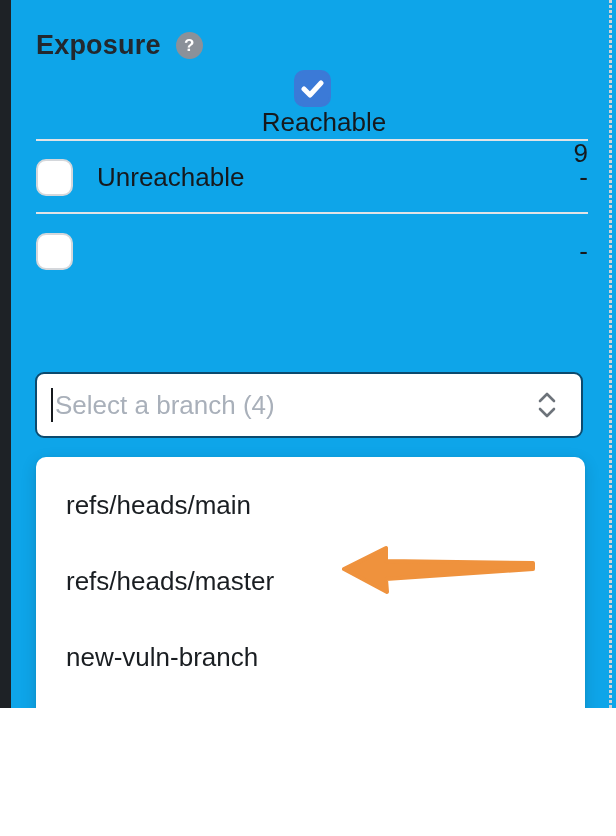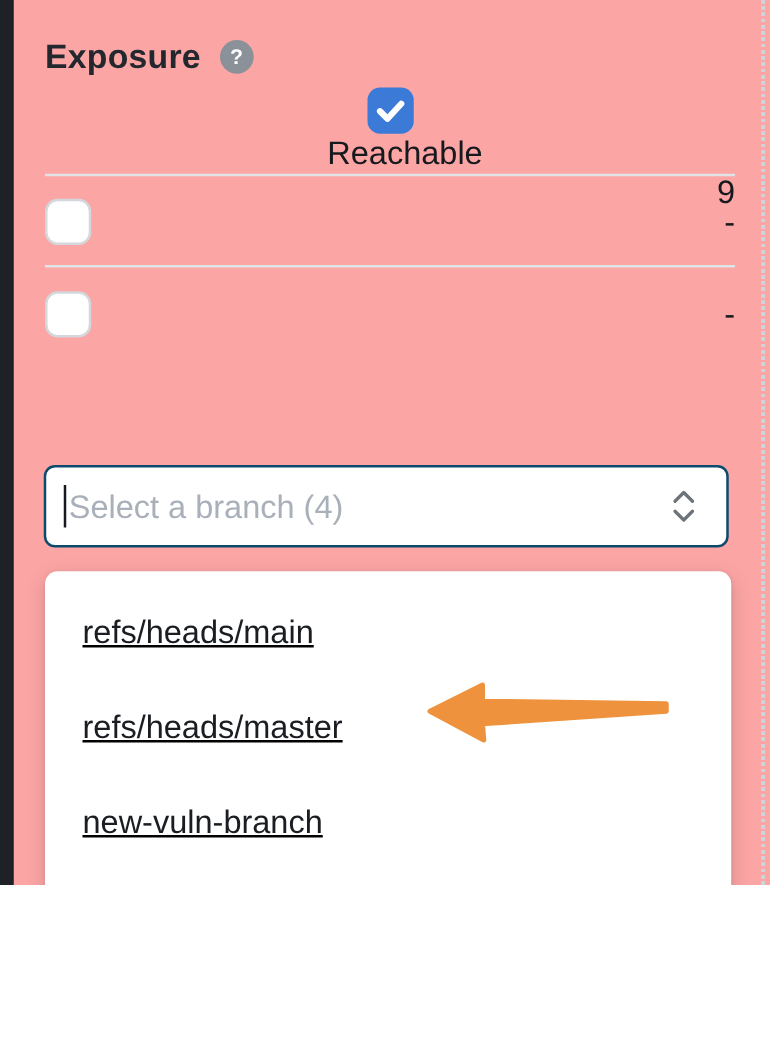--- a/index.html
+++ b/index.html
@@ -1,21 +1,21 @@
 <!DOCTYPE html>
 <html><head>
 <meta charset="utf-8">
 <style>
   * { margin:0; padding:0; box-sizing:border-box; }
   html,body { width:616px; height:836px; }
   body { font-family:"Liberation Sans", sans-serif; }
 
   .screen{
     position:relative; width:616px; height:708px;
-    background:#fca5a5; overflow:hidden;
+    background:#0ea5e9; overflow:hidden;
   }
   .left-strip{
     position:absolute; left:0; top:0; width:11px; height:836px;
     background:#1e2226;
   }
   .right-dots{
     position:absolute; left:609px; top:0; width:3px; height:836px;
     background:repeating-linear-gradient(to bottom,#d0d3d7 0 3px, transparent 3px 5px);
   }
 
@@ -90,21 +90,21 @@
   .row-low{
     position:absolute; left:36px; top:744px; width:552px; height:74px;
     display:flex; z-index:1;
   }
 
   
   .dropdown{
     position:absolute; left:36px; top:457px; width:549px; height:318px;
     background:#ffffff; border-radius:10px;
     box-shadow:0 5px 16px rgba(25,30,36,.16), 0 1px 3px rgba(25,30,36,.10);
-    padding-top:10px; z-index:5;text-decoration:underline;
+    padding-top:10px; z-index:5;
   }
   .dropdown-option{
     height:76px; display:flex; align-items:center;
     padding-left:30px; font-size:26px; color:#1a1e22;
     cursor:pointer;
   }
 
   
   .annotation-arrow{
     position:absolute; left:338px; top:538px; width:205px; height:66px;
@@ -128,20 +128,21 @@
       <svg width="23" height="18" viewBox="0 0 23 18">
         <polyline points="3,9 9,15 20,3" fill="none" stroke="#ffffff" stroke-width="5" stroke-linecap="round" stroke-linejoin="round"></polyline>
       </svg>
     </span>
     <span class="row-label">Reachable</span>
     <span class="row-count">9</span>
   </div>
 
   <div class="filter-row row-unreachable bordered">
     <span class="checkbox"></span>
+    <span class="row-label">Unreachable</span>
     <span class="row-count">-</span>
   </div>
 
   <div class="filter-row row-undetermined">
     <span class="checkbox"></span>
     <span class="row-count">-</span>
   </div>
 
 
   <div class="branch-select">

